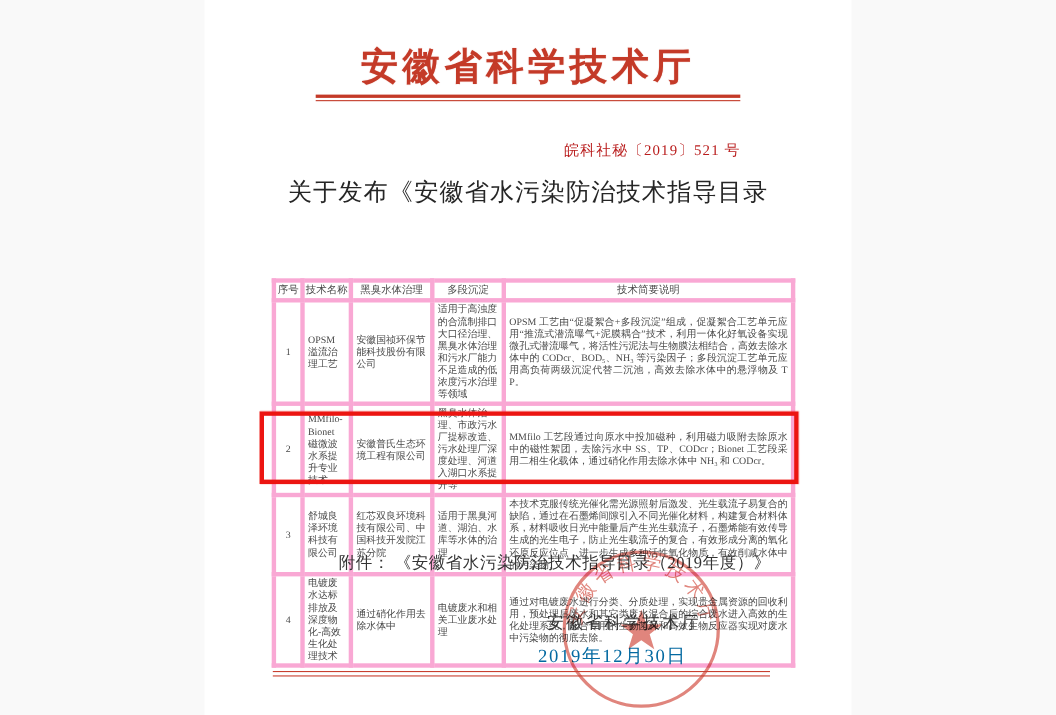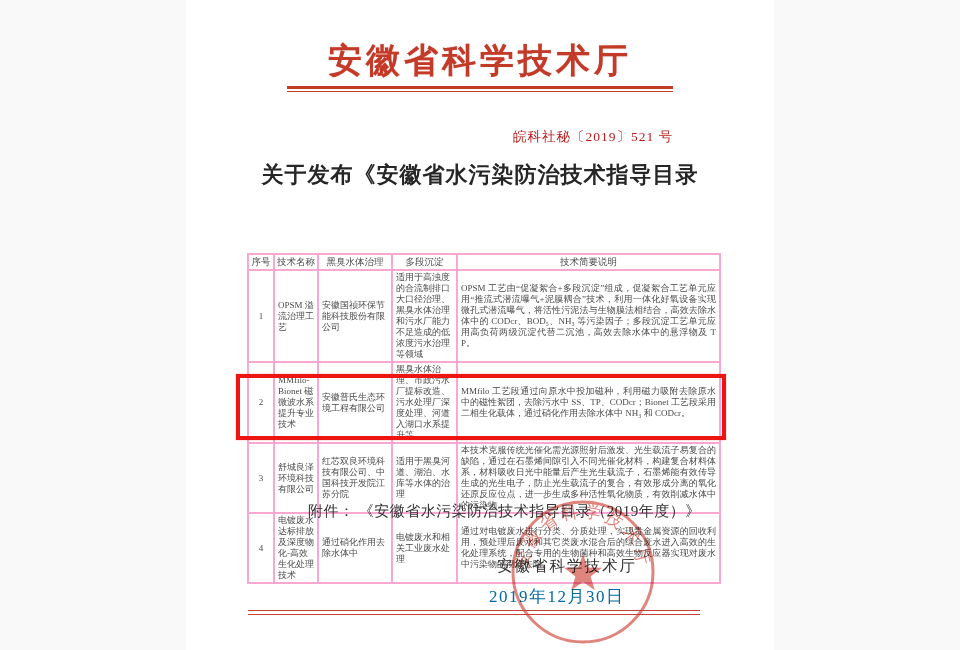--- a/index.html
+++ b/index.html
@@ -18,30 +18,30 @@
   }
   .letterhead-rule{
     position:absolute;top:86px;left:287px;width:386px;height:0;
     border-top:3px solid #c43a28;border-bottom:1px solid #c43a28;padding-top:2px;
   }
   .doc-number{
     position:absolute;top:128px;left:513px;font-size:13.5px;color:#b91c1c;letter-spacing:1px;
   }
   .doc-title{
     position:absolute;top:160px;left:0;width:960px;text-align:center;
-    font-size:22px;font-weight:bold;color:#262626;line-height:30px;letter-spacing:1px;
+    font-size:22px;font-weight:normal;color:#262626;line-height:30px;letter-spacing:1px;
   }
 
   table.tech-table{
     position:absolute;top:253px;left:247px;width:472px;
     border-collapse:collapse;table-layout:fixed;
     font-size:9px;line-height:11px;color:#4a4a4a;
   }
   .tech-table th,.tech-table td{
-    border:2px solid #f9a8d4;padding:1px 3px;vertical-align:middle;
+    border:4px solid #f9a8d4;padding:1px 3px;vertical-align:middle;
     word-break:break-all;overflow:hidden;
   }
   .tech-table th{font-weight:normal;font-size:9.5px;text-align:center;height:12px;padding:1px 0;}
   .tech-table td.c-no{text-align:center;}
   .tech-table td.c-desc{text-align:justify;}
   tr.r1 td{height:64px;} tr.r2 td{height:46px;} tr.r3 td{height:57px;} tr.r4 td{height:60px;}
 
   .highlight-box{
     position:absolute;top:374px;left:236px;width:482px;height:58px;
     border:4px solid #ec1511;background:transparent;box-shadow:0 0 1px rgba(236,21,17,.6);

